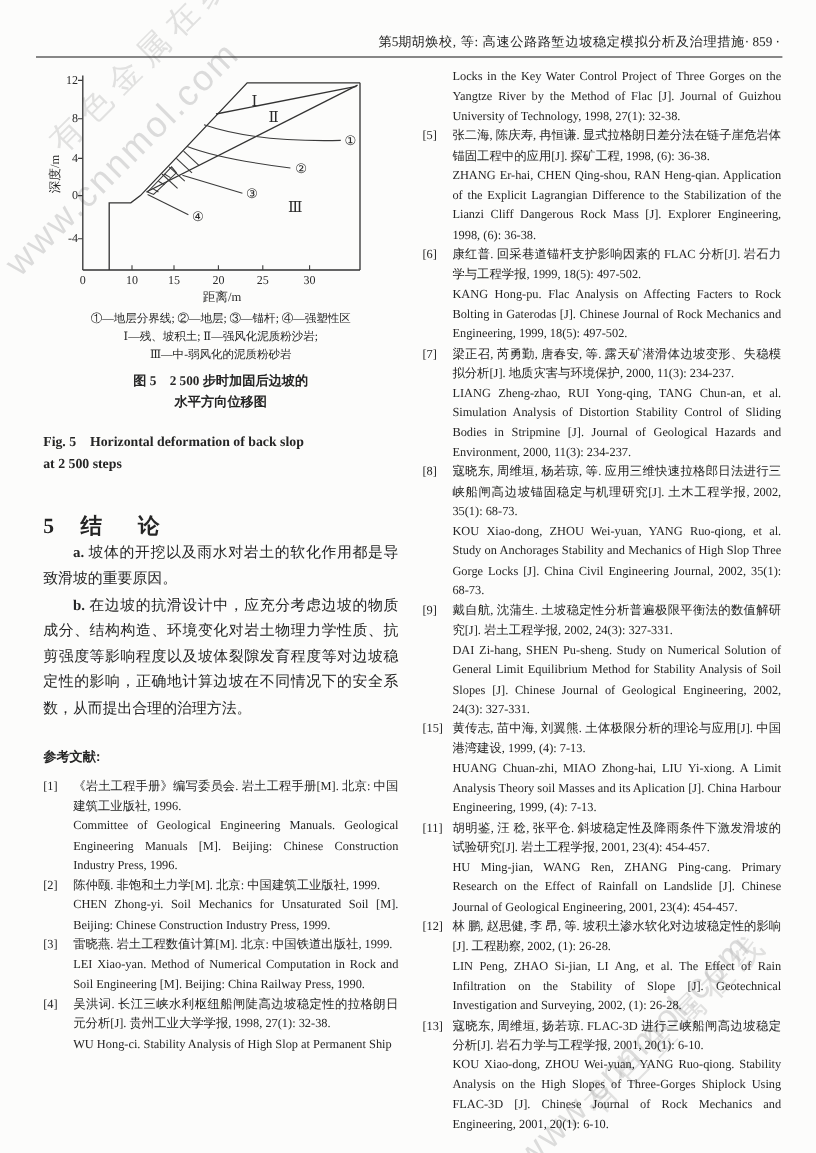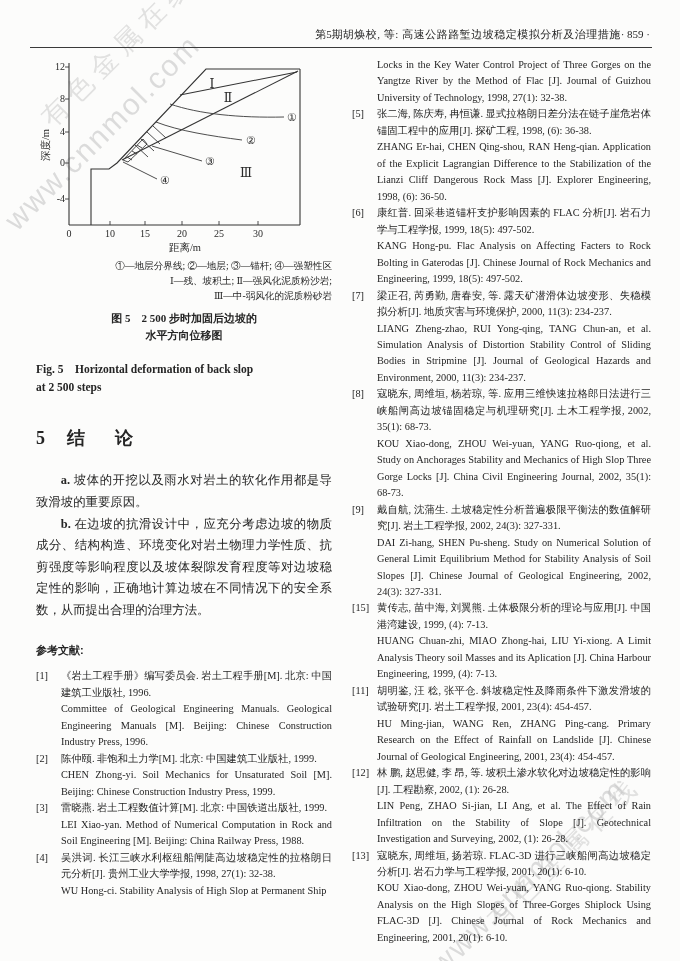--- a/index.html
+++ b/index.html
@@ -20,25 +20,25 @@
   
   .fig-wrap{width:296px;}
   .fig-plot svg{display:block;margin:0 auto;}
   svg text{font-family:"Liberation Serif","DejaVu Serif",serif;fill:#2a2a2a;}
   .tick-label{font-size:10px;}
   .axis-label{font-size:10.5px;}
   .region-label{font-size:12.5px;}
   .marker-label{font-size:11px;}
   .plot-line{stroke:#333;stroke-width:1.1;fill:none;}
   .plot-thin{stroke:#3a3a3a;stroke-width:.9;fill:none;}
-  .fig-legend{font-size:9.6px;text-align:right;line-height:1.55;margin-top:2px;}
+  .fig-legend{font-size:9.6px;text-align:center;line-height:1.55;margin-top:2px;}
   .fig-cap-cn{font-size:11px;font-weight:bold;text-align:center;line-height:1.6;margin-top:6px;}
   .fig-cap-en{font-size:11.5px;font-weight:bold;text-align:left;line-height:1.55;margin-top:16px;}
   
-  .sec-heading{margin-top:30px;margin-bottom:20px;font-size:18px;font-weight:bold;}
+  .sec-heading{margin-top:30px;font-size:18px;font-weight:bold;}
   .sec-heading .sec-num{margin-right:22px;}
   .sec-heading .sec-title{letter-spacing:6px;}
   .para{font-size:12.4px;line-height:1.74;text-align:justify;text-indent:2em;margin:0;}
   .para b{font-weight:bold;}
   
   .refs-heading{font-size:11px;font-weight:bold;margin-top:22px;margin-bottom:10px;
     font-family:"Liberation Sans","DejaVu Sans",sans-serif;}
   .ref{display:flex;font-size:10.3px;line-height:1.6;}
   .ref-num{flex:0 0 25px;}
   .ref-body{flex:1;text-align:justify;}
@@ -194,21 +194,21 @@
       <span class="ref-num">[2]</span>
       <span class="ref-body">
           <span class="ref-cn">陈仲颐. 非饱和土力学[M]. 北京: 中国建筑工业版社, 1999.</span>
           <span class="ref-en">CHEN Zhong-yi. Soil Mechanics for Unsaturated Soil [M]. Beijing: Chinese Construction Industry Press, 1999.</span>
         </span>
     </div>
     <div class="ref">
       <span class="ref-num">[3]</span>
       <span class="ref-body">
           <span class="ref-cn">雷晓燕. 岩土工程数值计算[M]. 北京: 中国铁道出版社, 1999.</span>
-          <span class="ref-en">LEI Xiao-yan. Method of Numerical Computation in Rock and Soil Engineering [M]. Beijing: China Railway Press, 1988.</span>
+          <span class="ref-en">LEI Xiao-yan. Method of Numerical Computation in Rock and Soil Engineering [M]. Beijing: China Railway Press, 1990.</span>
         </span>
     </div>
     <div class="ref">
       <span class="ref-num">[4]</span>
       <span class="ref-body">
           <span class="ref-cn">吴洪词. 长江三峡水利枢纽船闸陡高边坡稳定性的拉格朗日元分析[J]. 贵州工业大学学报, 1998, 27(1): 32-38.</span>
           <span class="ref-en">WU Hong-ci. Stability Analysis of High Slop at Permanent Ship</span>
         </span>
     </div>
   </div>
@@ -217,21 +217,21 @@
     <div class="ref">
       <span class="ref-num"></span>
       <span class="ref-body">
           <span class="ref-en">Locks in the Key Water Control Project of Three Gorges on the Yangtze River by the Method of Flac [J]. Journal of Guizhou University of Technology, 1998, 27(1): 32-38.</span>
         </span>
     </div>
     <div class="ref">
       <span class="ref-num">[5]</span>
       <span class="ref-body">
           <span class="ref-cn">张二海, 陈庆寿, 冉恒谦. 显式拉格朗日差分法在链子崖危岩体锚固工程中的应用[J]. 探矿工程, 1998, (6): 36-38.</span>
-          <span class="ref-en">ZHANG Er-hai, CHEN Qing-shou, RAN Heng-qian. Application of the Explicit Lagrangian Difference to the Stabilization of the Lianzi Cliff Dangerous Rock Mass [J]. Explorer Engineering, 1998, (6): 36-50.</span>
+          <span class="ref-en">ZHANG Er-hai, CHEN Qing-shou, RAN Heng-qian. Application of the Explicit Lagrangian Difference to the Stabilization of the Lianzi Cliff Dangerous Rock Mass [J]. Explorer Engineering, 1998, (6): 36-38.</span>
         </span>
     </div>
     <div class="ref">
       <span class="ref-num">[6]</span>
       <span class="ref-body">
           <span class="ref-cn">康红普. 回采巷道锚杆支护影响因素的 FLAC 分析[J]. 岩石力学与工程学报, 1999, 18(5): 497-502.</span>
           <span class="ref-en">KANG Hong-pu. Flac Analysis on Affecting Facters to Rock Bolting in Gaterodas [J]. Chinese Journal of Rock Mechanics and Engineering, 1999, 18(5): 497-502.</span>
         </span>
     </div>
     <div class="ref">

